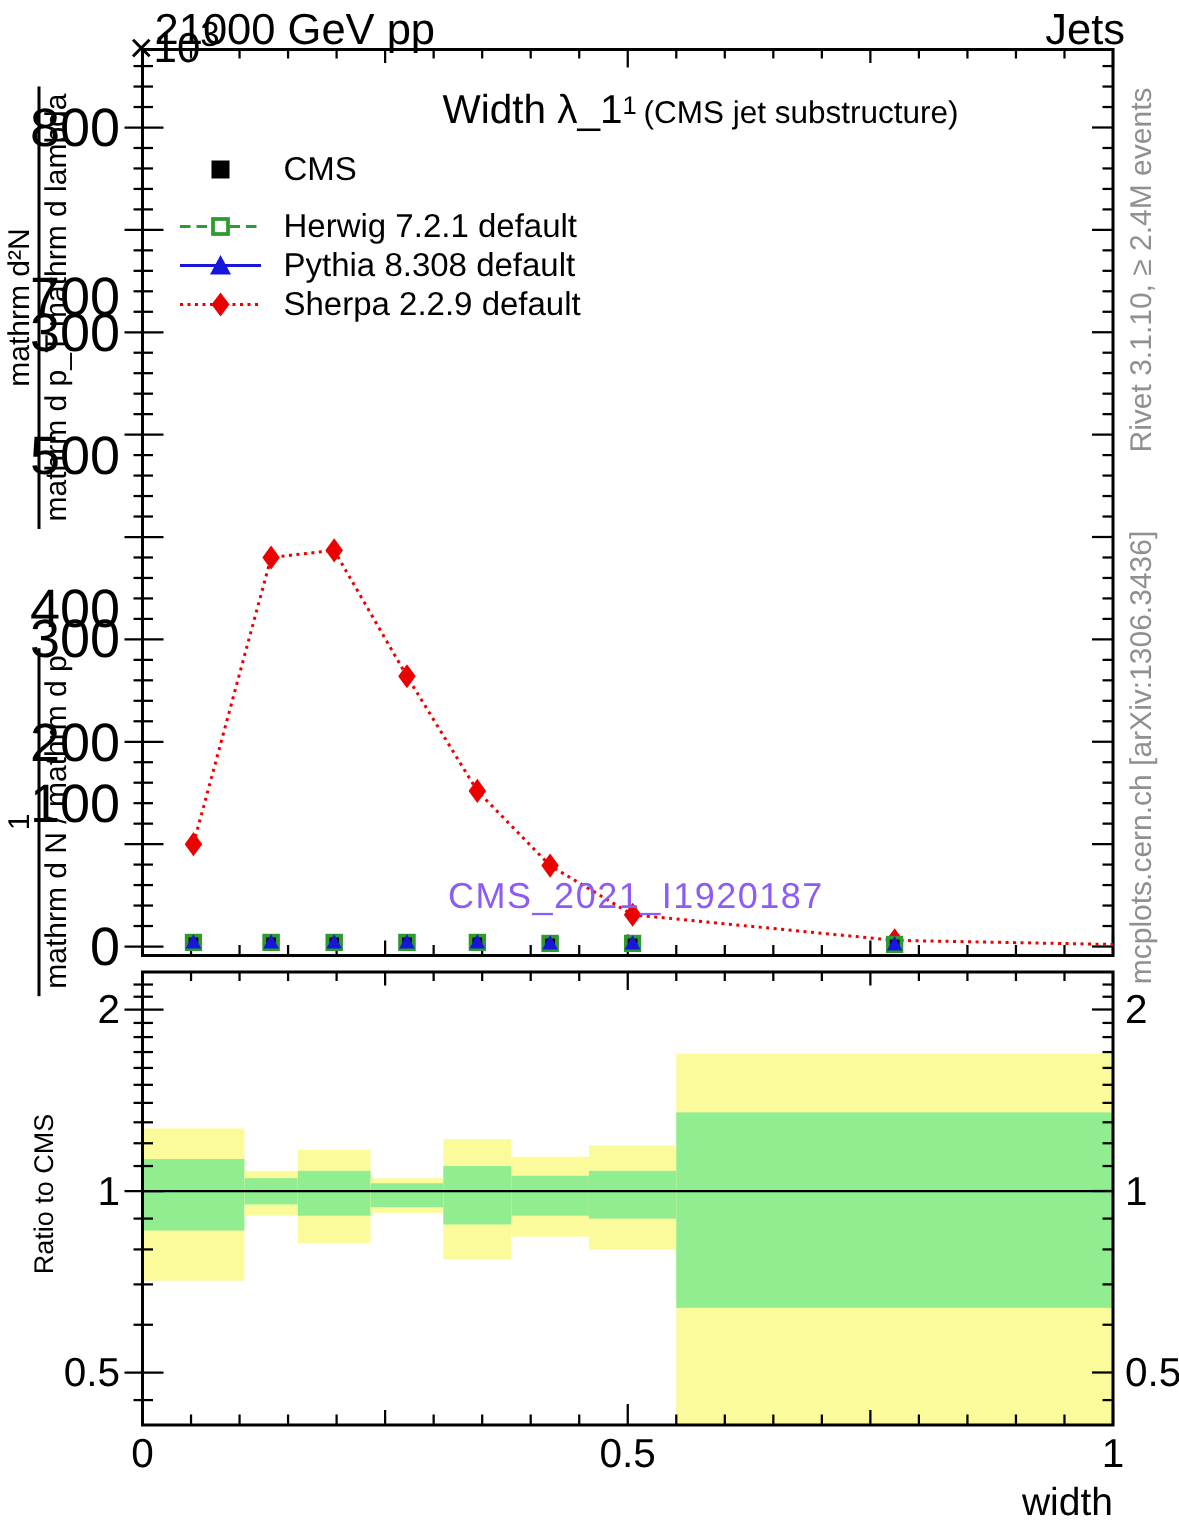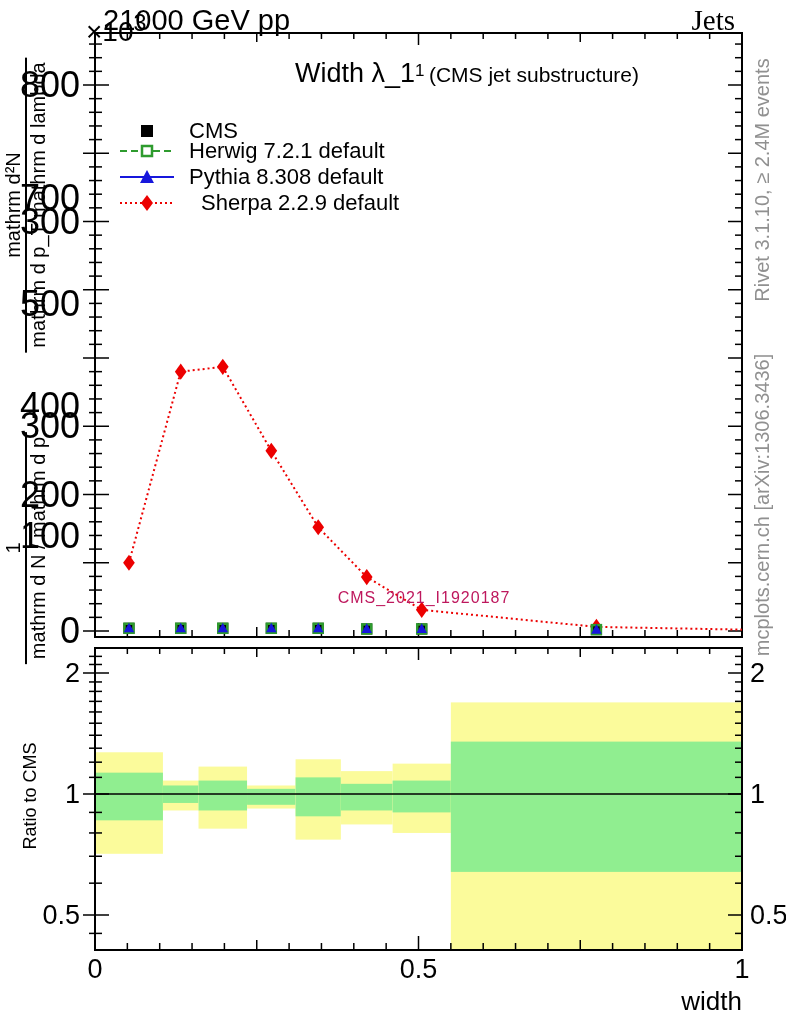--- a/index.html
+++ b/index.html
@@ -7,21 +7,21 @@
         font-family:"Liberation Sans","DejaVu Sans",sans-serif;color:#000;}
   #plot-svg{position:absolute;left:0;top:0;}
   .abs{position:absolute;white-space:nowrap;}
   .hdr{font-size:29px;}
   .exp{font-size:28px;}
   .title-main{font-size:27px;}
   .title-sup{font-size:17px;vertical-align:super;}
   .title-paren{font-size:21px;}
   .rot{transform:translate(-50%,-50%) rotate(-90deg);}
   .note{font-size:20px;color:#909090;}
-  .watermark{font-size:16px;color:#be185d;letter-spacing:1px;transform:translate(-50%,-50%);}
+  .watermark{font-size:24px;color:#8b5cf6;letter-spacing:1px;transform:translate(-50%,-50%);}
   .frac{display:inline-block;text-align:center;font-size:20px;line-height:1.15;}
   .frac .num{display:block;padding:0 5px;}
   .frac .den{display:block;border-top:2px solid #000;padding:0 5px;}
   .ratio-ylab{font-size:18px;}
   .xlab{font-size:26px;}
   .ytick-label{position:absolute;left:0;width:80px;text-align:right;font-size:36px;height:32px;line-height:32px;}
   .rtick-label-l{position:absolute;left:0;width:80px;text-align:right;font-size:27px;height:32px;line-height:32px;}
   .rtick-label-r{position:absolute;left:750px;font-size:27px;height:32px;line-height:32px;}
   .xtick-label{position:absolute;width:80px;margin-left:-40px;text-align:center;font-size:27px;}
   .legend-row{position:absolute;left:118px;height:26px;display:flex;align-items:center;}
@@ -305,29 +305,29 @@
         <path d="M271.3075,622.6899999999999 L276.52750000000003,632.3199999999999 L266.0875,632.3199999999999 Z" fill="#1717dc"></path>
         <path d="M318.215,622.6899999999999 L323.435,632.3199999999999 L312.99499999999995,632.3199999999999 Z" fill="#1717dc"></path>
         <path d="M366.74,623.3725 L371.96000000000004,633.0024999999999 L361.52,633.0024999999999 Z" fill="#1717dc"></path>
         <path d="M421.735,623.3725 L426.95500000000004,633.0024999999999 L416.515,633.0024999999999 Z" fill="#1717dc"></path>
         <path d="M596.425,624.055 L601.645,633.685 L591.2049999999999,633.685 Z" fill="#1717dc"></path>
       </g>
     </svg>
 
   <div class="abs exp" style="left:86px;top:16px;"><span>×10</span><sup>3</sup></div>
   <div class="abs hdr" style="left:103px;top:4px;">21000 GeV pp</div>
-  <div class="abs hdr" style="right:51px;top:4px;font-family:Liberation Serif, serif;">Jets</div>
+  <div class="abs hdr" style="right:36px;top:4px;">Jets</div>
 
   <div class="abs" style="left:95px;top:58px;width:744px;text-align:center;">
     <span class="title-main">Width λ_1</span><sup class="title-sup">1</sup>
     <span class="title-paren">(CMS jet substructure)</span>
   </div>
 
   <div id="legend">
-      <div class="legend-row" style="top: 118px;">
+      <div class="legend-row" style="top: 100px;">
         <svg width="58" height="22">
           <g>
             <rect x="23" y="5" width="12" height="12" fill="#000000"></rect>
           </g>
         </svg>
         <span class="legend-label">CMS</span>
       </div>
       <div class="legend-row" style="top: 138px; text-align: center;">
         <svg width="58" height="22">
           <g>
@@ -339,21 +339,21 @@
       </div>
       <div class="legend-row" style="top: 164px;">
         <svg width="58" height="22">
           <g>
             <line x1="2" y1="11" x2="56" y2="11" stroke="#1717dc" stroke-width="2"></line>
             <path d="M29,4 L36,17 L22,17 Z" fill="#1717dc"></path>
           </g>
         </svg>
         <span class="legend-label">Pythia 8.308 default</span>
       </div>
-      <div class="legend-row" style="top: 190px; gap: 12px;">
+      <div class="legend-row" style="top: 190px;">
         <svg width="58" height="22">
           <g>
             <line x1="2" y1="11" x2="56" y2="11" stroke="#ec0000" stroke-width="2" stroke-dasharray="2 3"></line>
             <path d="M29,3 L35,11 L29,19 L23,11 Z" fill="#ec0000"></path>
           </g>
         </svg>
         <span class="legend-label">Sherpa 2.2.9 default</span>
       </div>
     </div>
 

